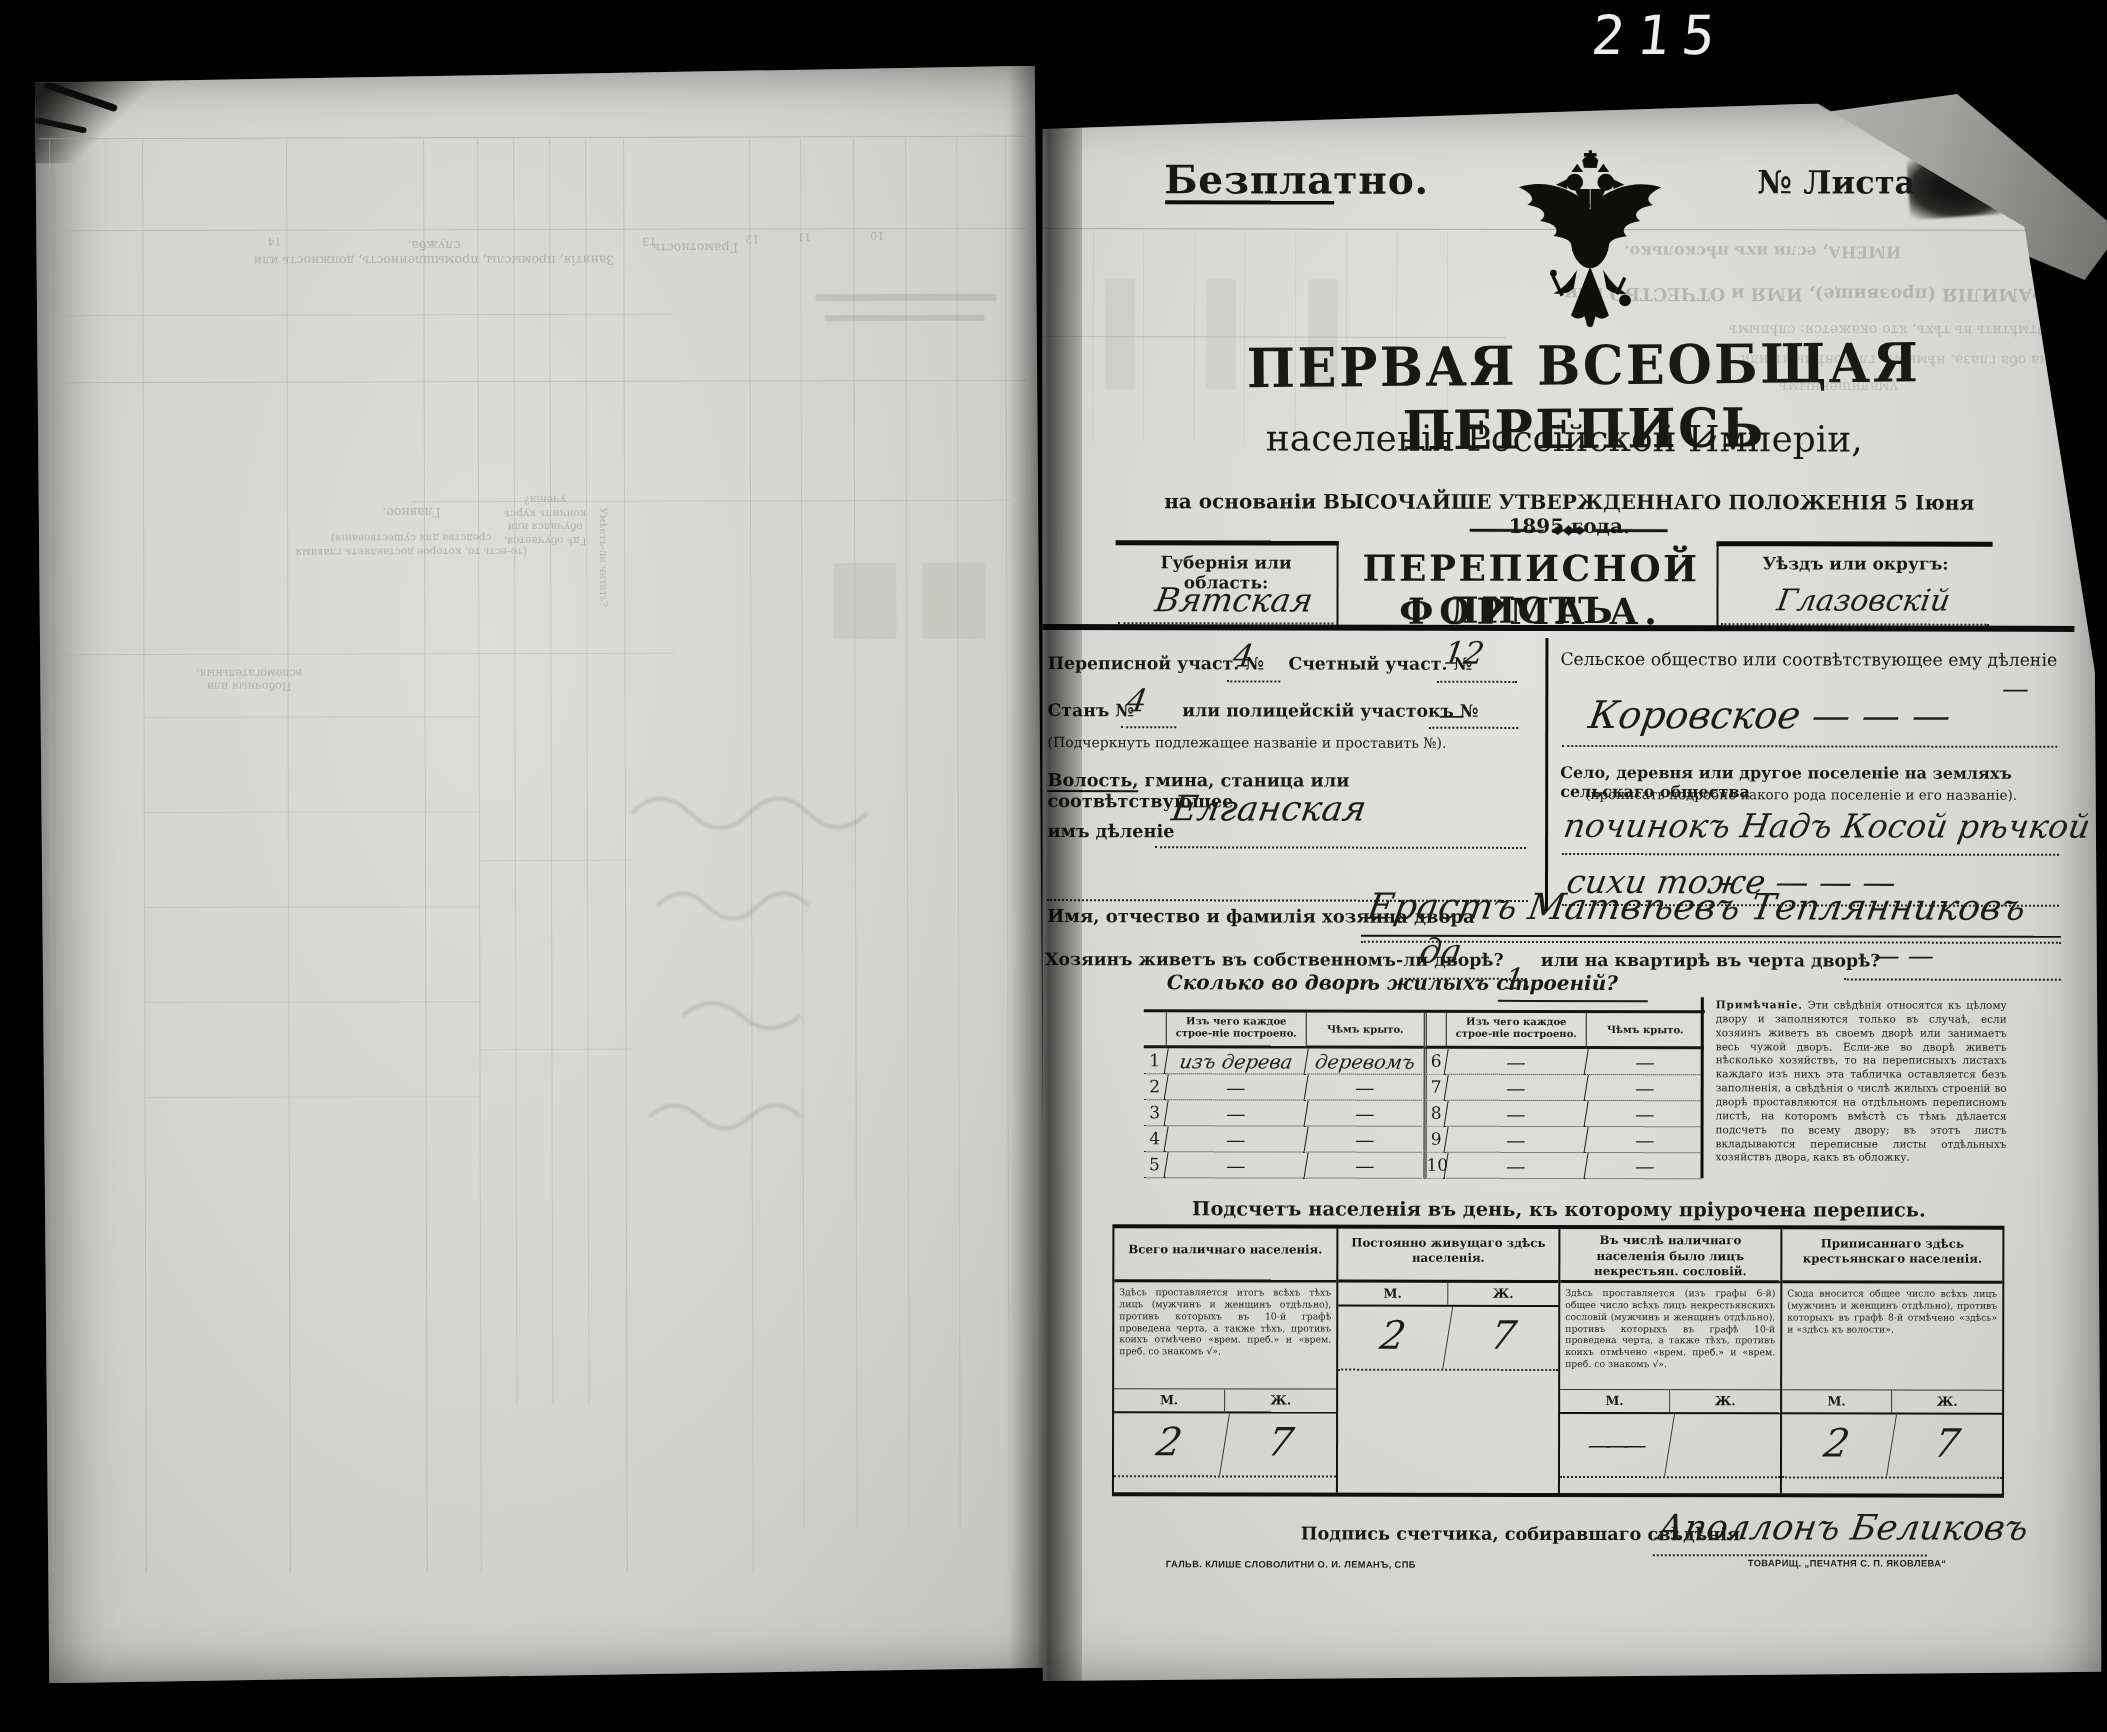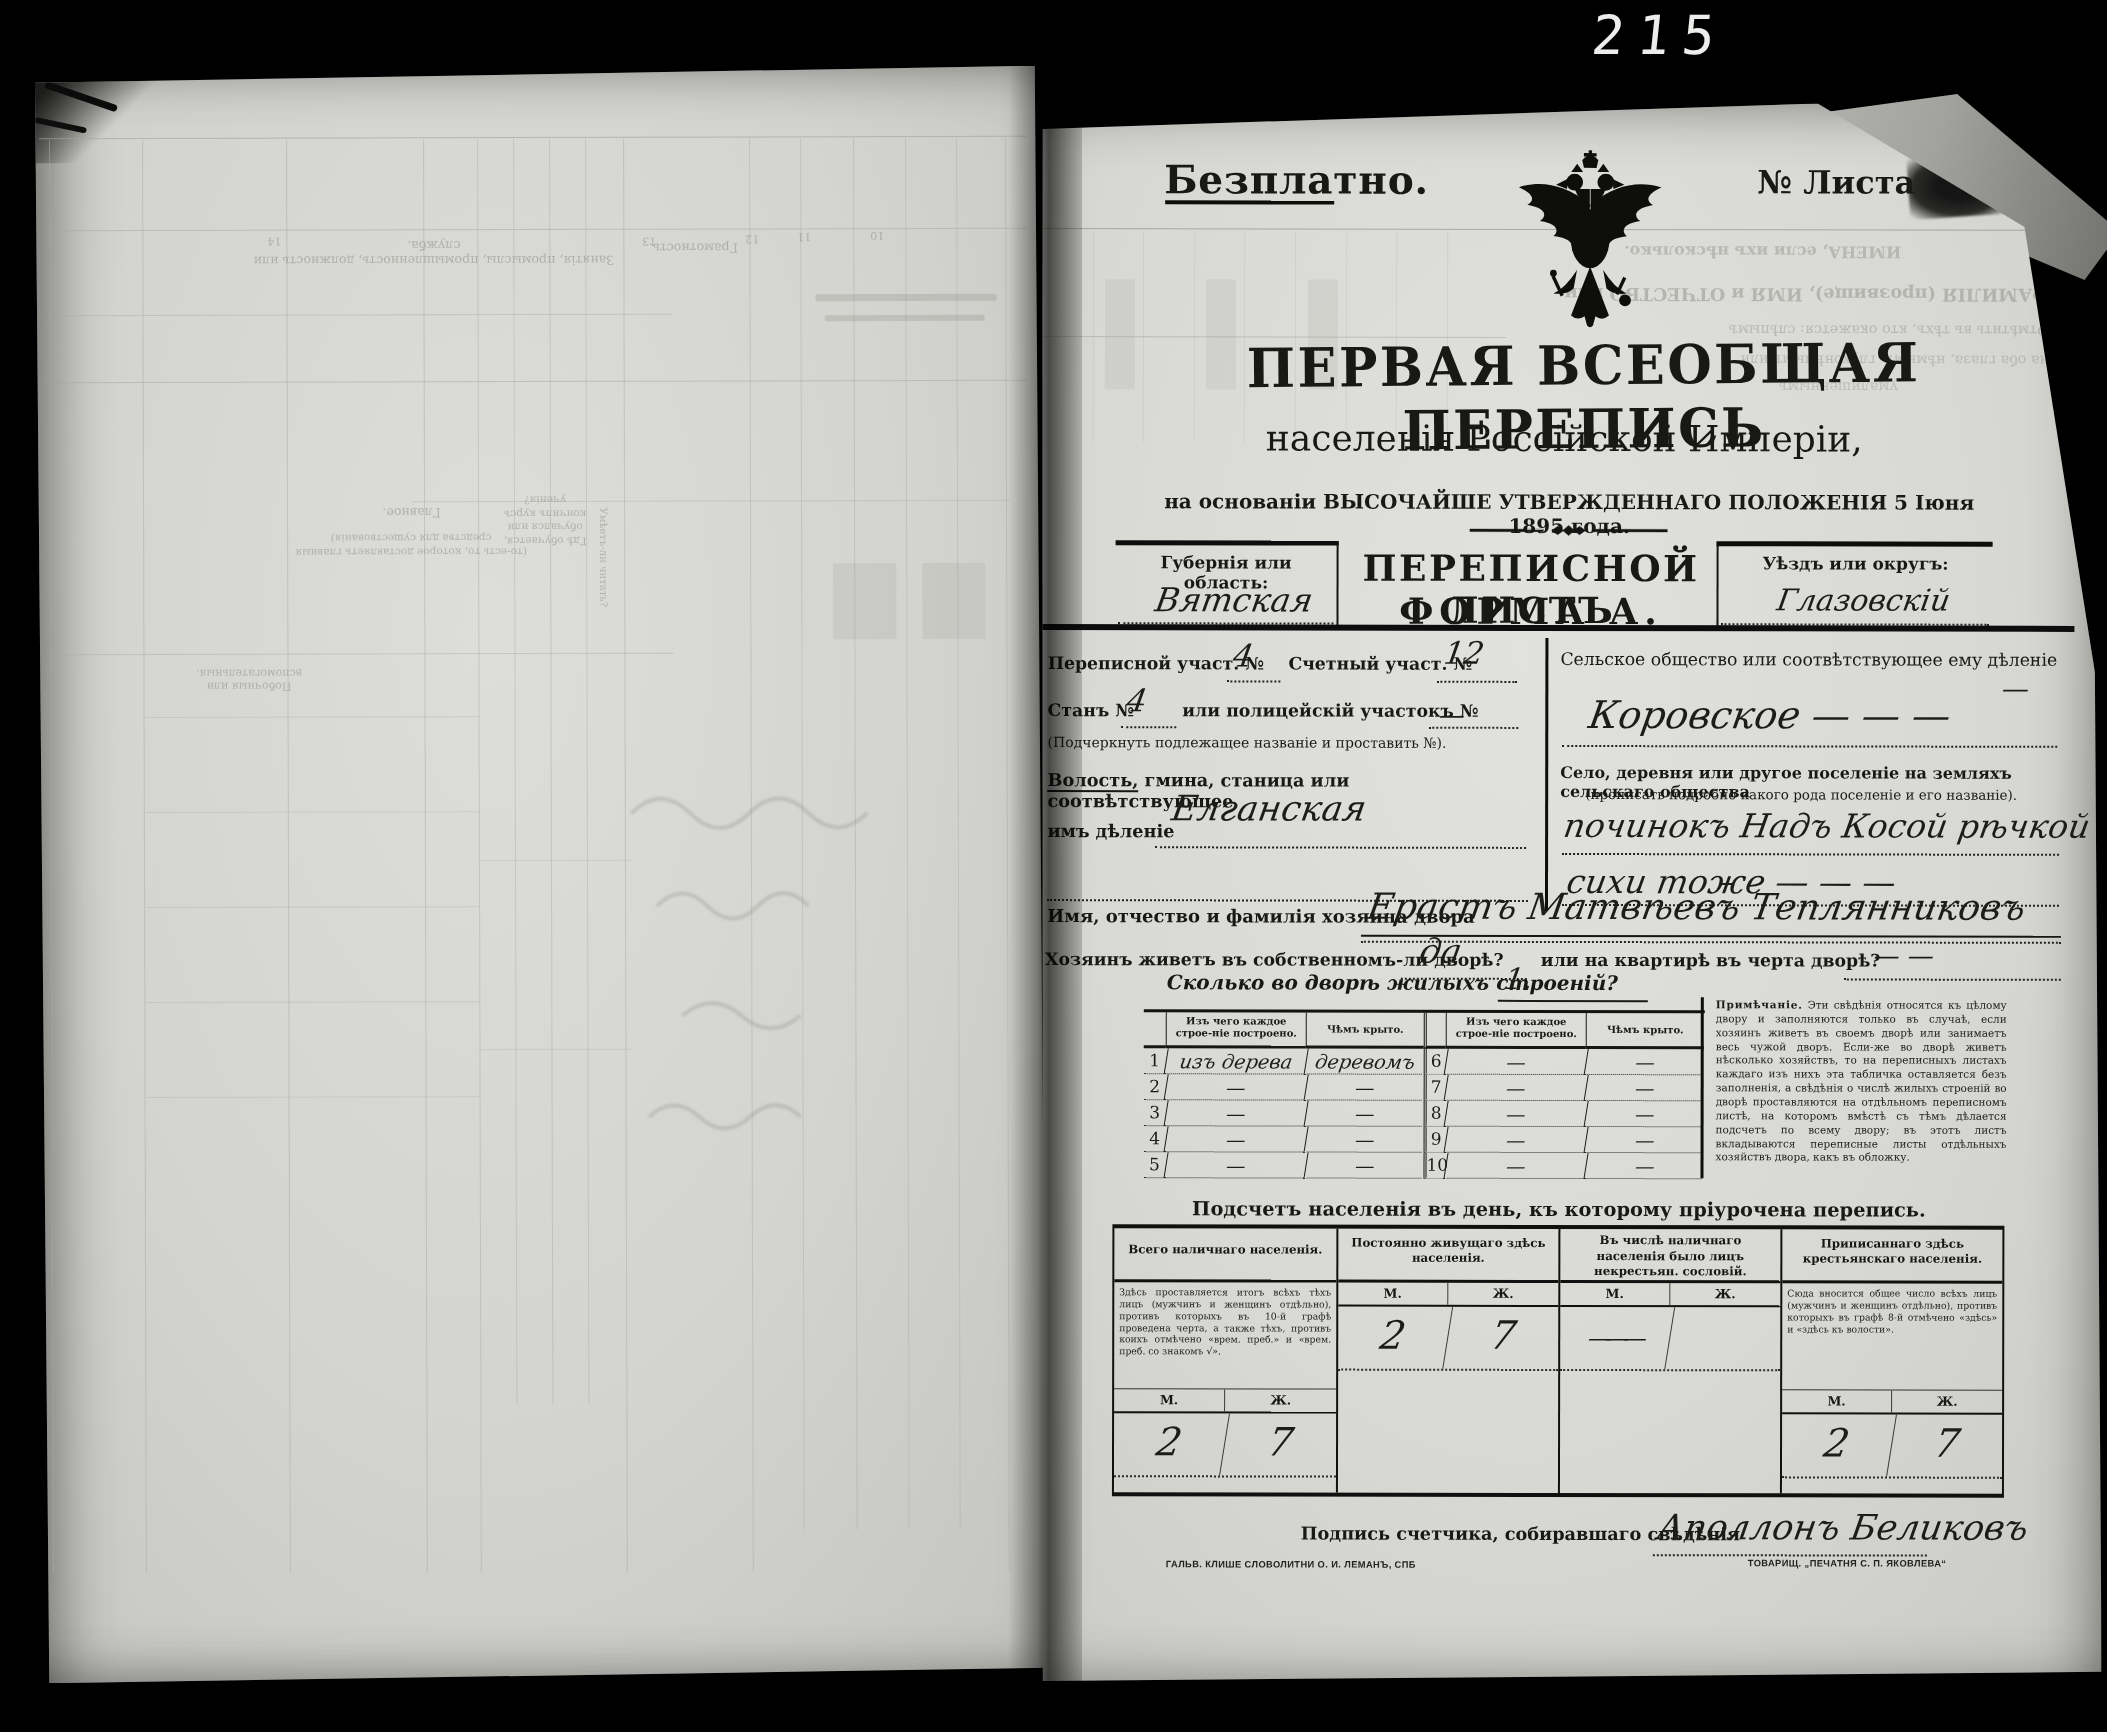--- a/index.html
+++ b/index.html
@@ -351,20 +351,21 @@
             <div class="cg-sc">Ж.</div>
           </div>
         <div class="cg-v">
             <div class="cg-vc br2 hw">2</div>
             <div class="cg-vc hw">7</div>
           </div>
         <div class="cg-pad"></div>
       </div>
       <div class="cg">
         <div class="cg-h">Въ числѣ наличнаго населенія было лицъ некрестьян. сословій.</div>
+        <div class="cg-d">Здѣсь проставляется (изъ графы 6-й) общее число всѣхъ лицъ некрестьянскихъ сословій (мужчинъ и женщинъ отдѣльно), противъ которыхъ въ графѣ 10-й проведена черта, а также тѣхъ, противъ коихъ отмѣчено «врем. преб.» и «врем. преб. со знакомъ √».</div>
         <div class="cg-sub">
             <div class="cg-sc br2">М.</div>
             <div class="cg-sc">Ж.</div>
           </div>
         <div class="cg-v">
             <div class="cg-vc br2 hw" style="font-size:23.6px;letter-spacing:-5.9px;padding-top:17px;">———</div>
             <div class="cg-vc hw"></div>
           </div>
         <div class="cg-pad"></div>
       </div>

